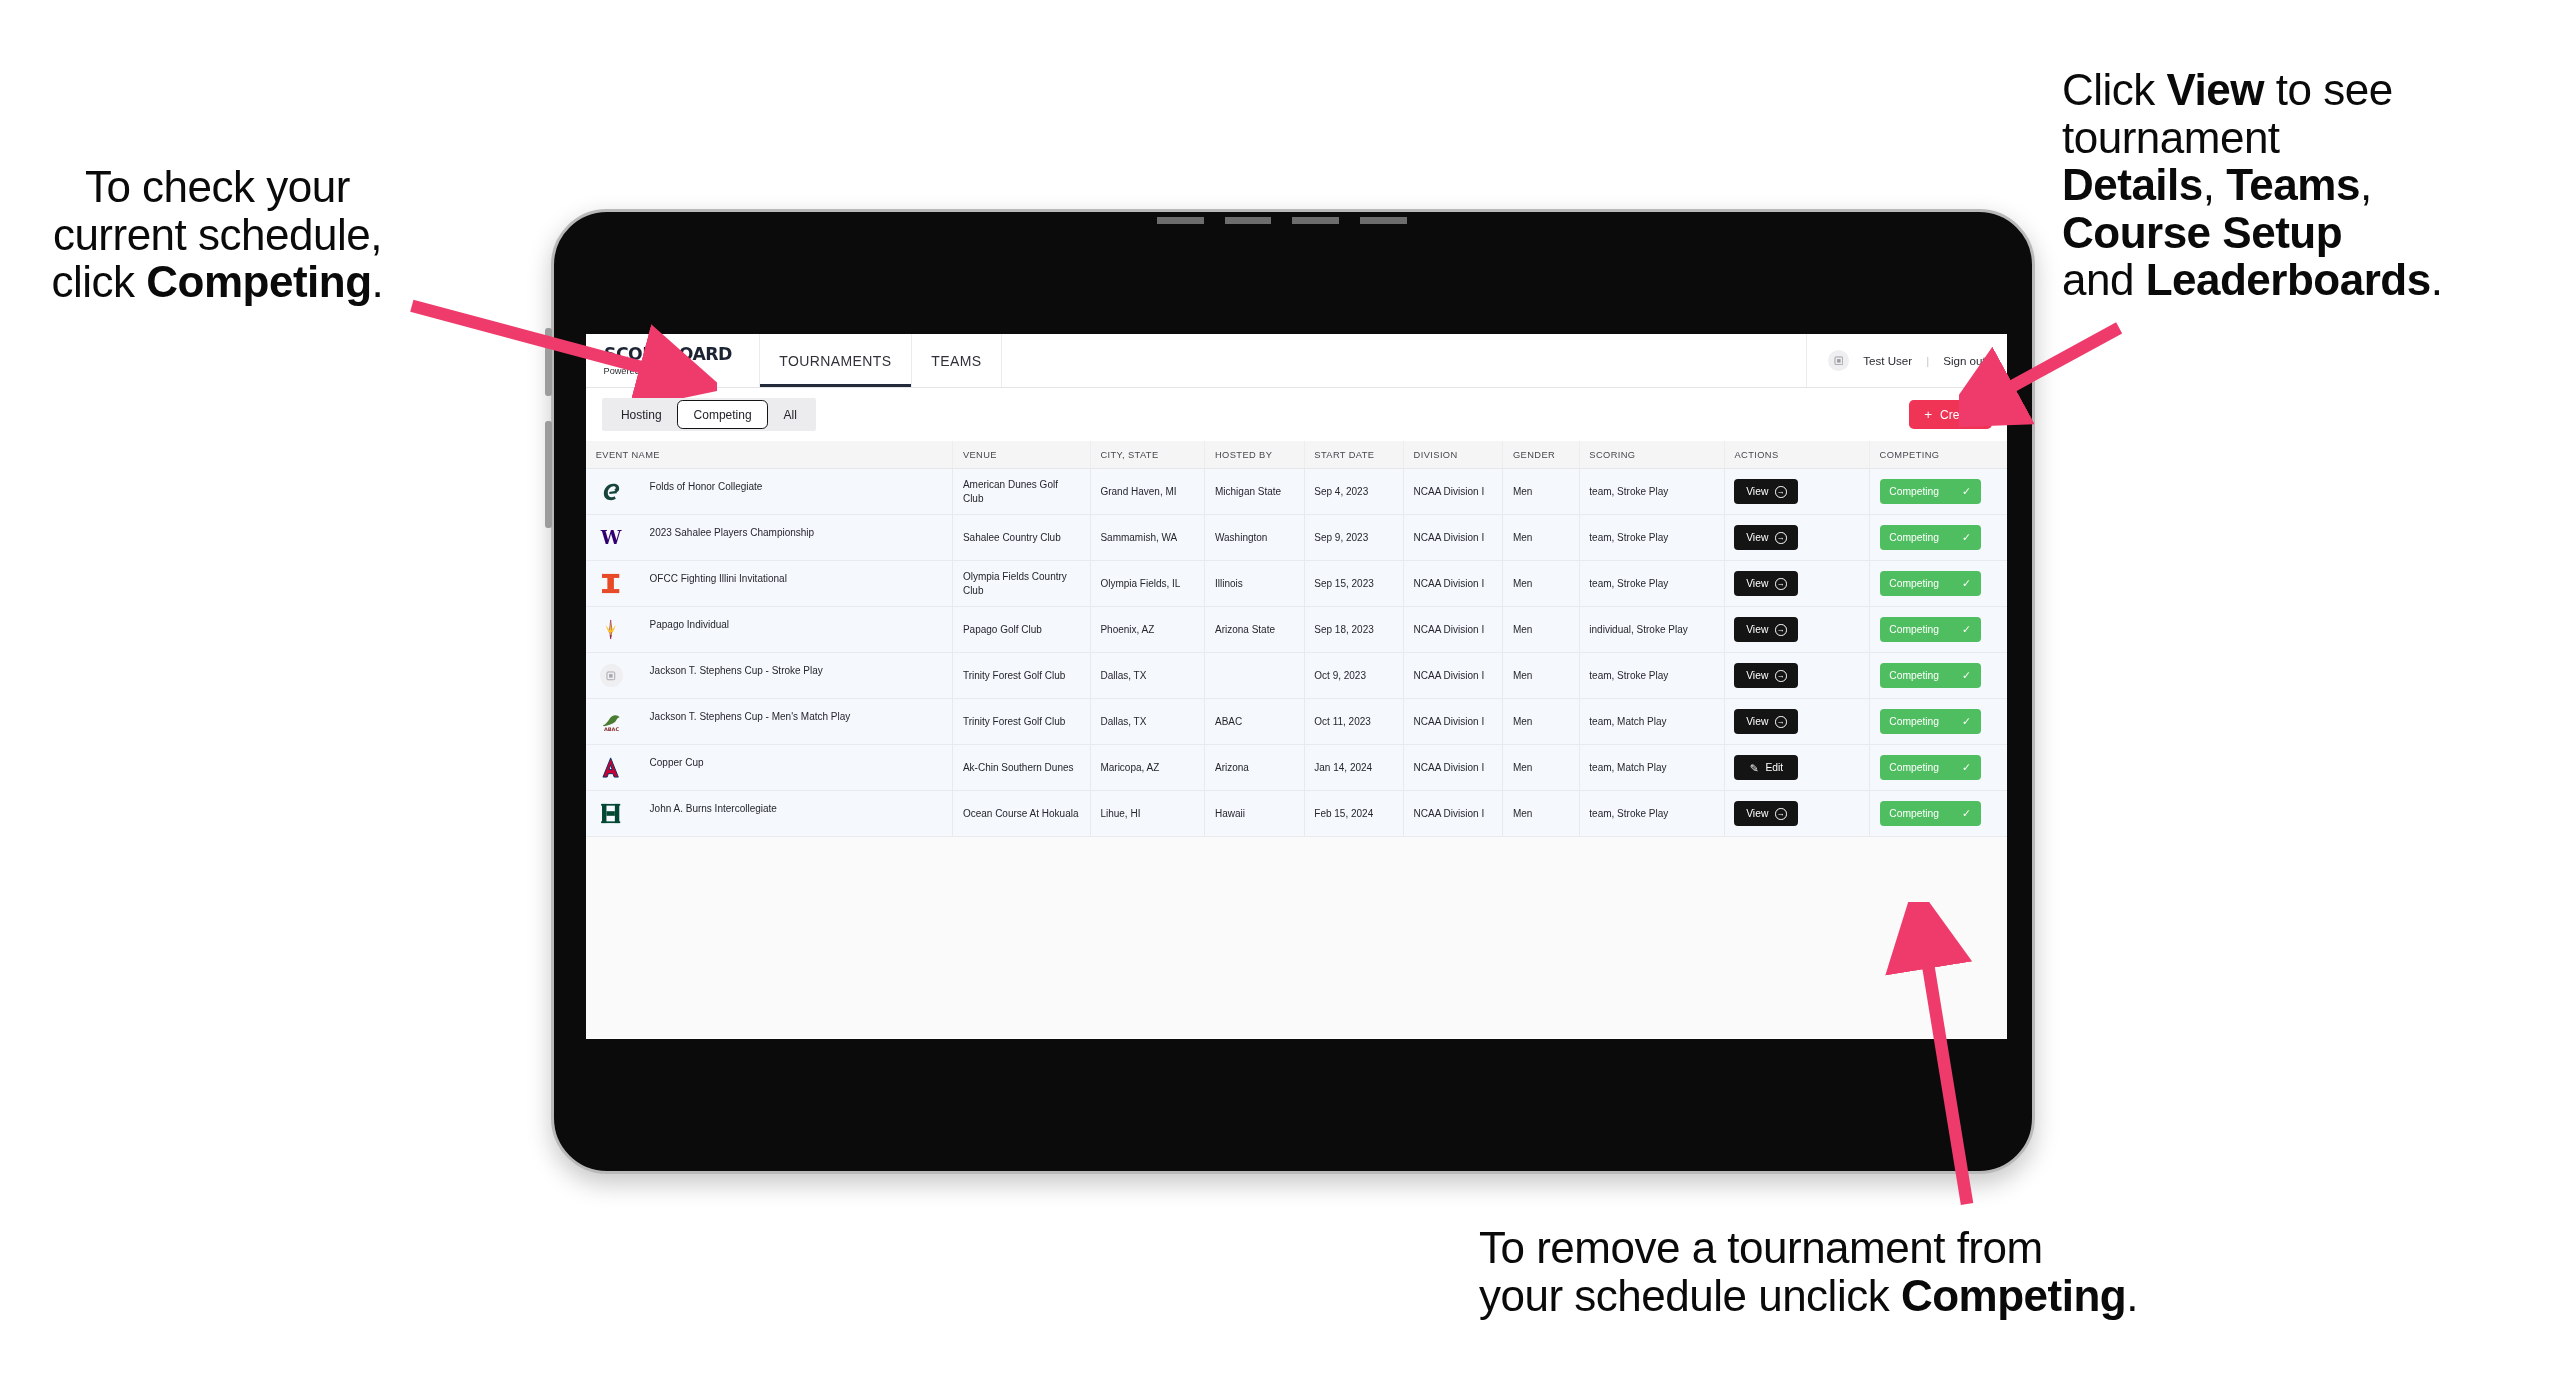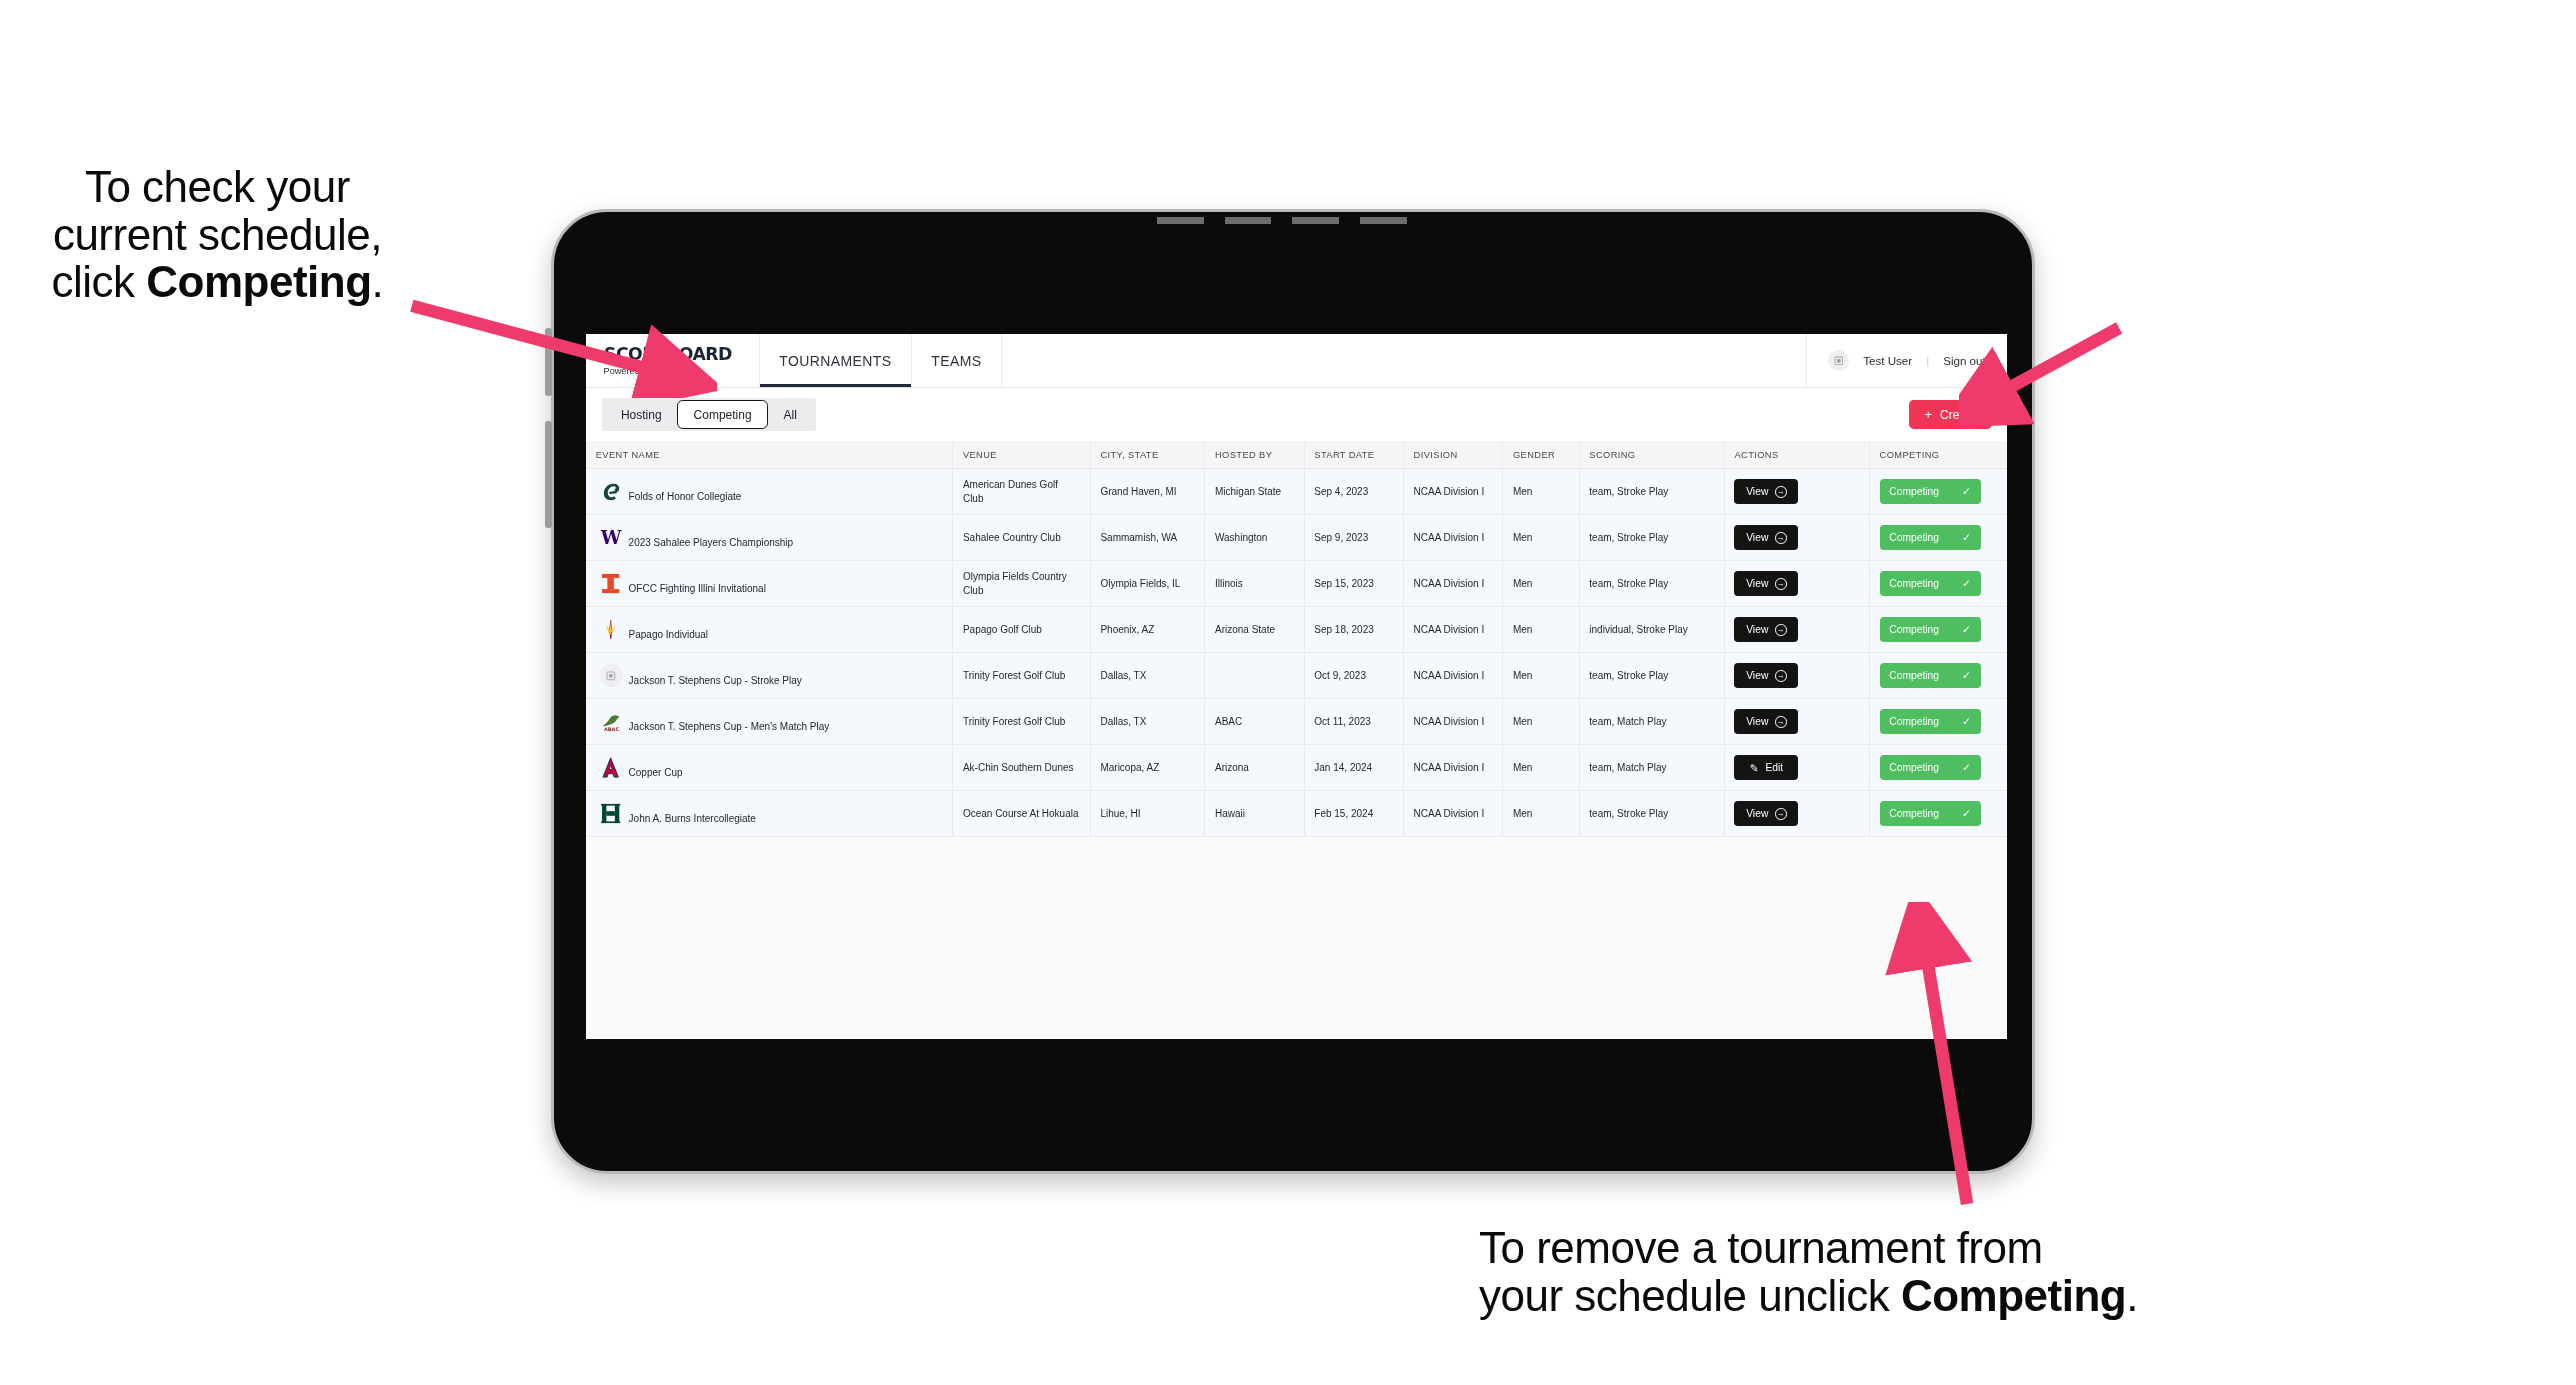--- a/index.html
+++ b/index.html
@@ -153,21 +153,21 @@
   tbody td {
     font-size: 10px; color: #26262e; vertical-align: middle;
     padding: 8.7px 9.7px; height: 46px;
     background: #f5f8fd;
     border-bottom: 1px solid #e9eaee;
     border-right: 1px solid #e9eaee;
     line-height: 1.35;
   }
   tbody td:last-child { border-right: none; }
 
-  .ev-cell { display: flex; align-items: flex-end; gap: 6px; padding-left: 3.9px; }
+  .ev-cell { display: flex; align-items: flex-start; gap: 27px; padding-left: 3.9px; }
   .team-logo {
     width: 23px; height: 23px; flex: 0 0 23px;
     display: flex; align-items: center; justify-content: center;
     font-family: "DejaVu Serif", serif; font-weight: 700;
     font-size: 18.4px; line-height: 1;
   }
   .team-logo.generic {
     background: #efeff1; border-radius: 50%;
     color: #a6a6ae; font-size: 9.7px; font-family: "Liberation Sans", sans-serif;
   }
@@ -211,20 +211,27 @@
 <body>
 
 <div id="stage">
 
   <div id="annot-left" class="annot">
     <div>To check your</div>
     <div>current schedule,</div>
     <div><span>click </span><b>Competing</b><span>.</span></div>
   </div>
 
+  <div id="annot-right" class="annot">
+    <div><span>Click </span><b>View</b><span> to see</span></div>
+    <div>tournament</div>
+    <div><b>Details</b><span>, </span><b>Teams</b><span>,</span></div>
+    <div><b>Course Setup</b></div>
+    <div><span>and </span><b>Leaderboards</b><span>.</span></div>
+  </div>
 
   <div id="annot-bottom" class="annot">
     <div>To remove a tournament from</div>
     <div><span>your schedule unclick </span><b>Competing</b><span>.</span></div>
   </div>
 
   <div id="tablet">
     <div class="speaker-grill"></div>
     <div class="side-btn" style="top:116px;height:68px;"></div>
     <div class="side-btn" style="top:209px;height:107px;"></div>

